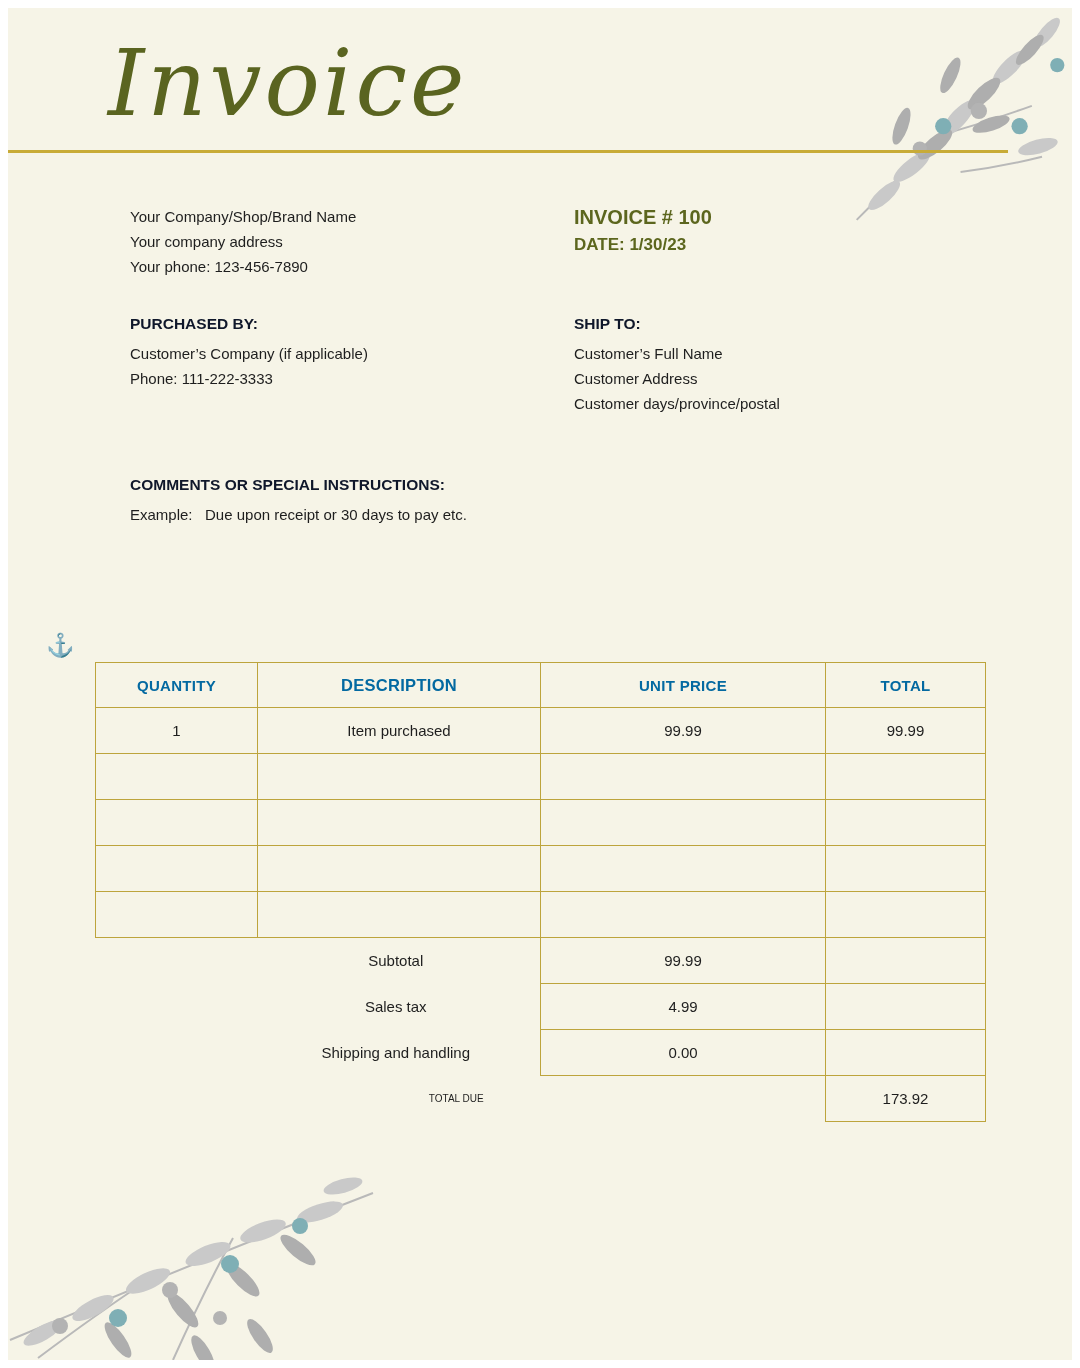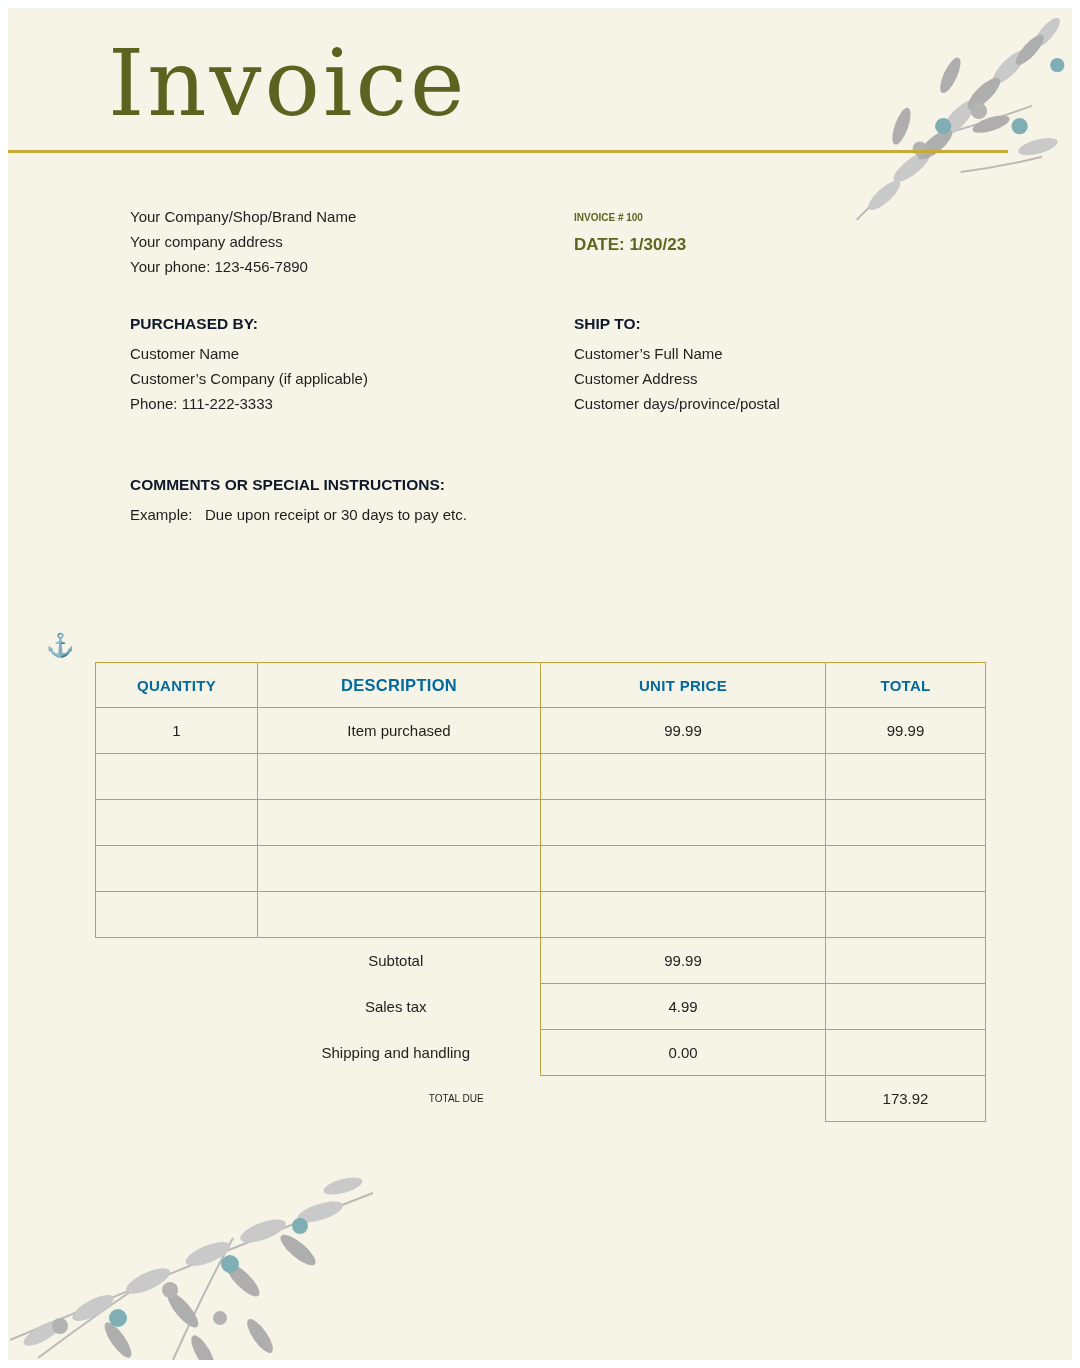--- a/index.html
+++ b/index.html
@@ -18,38 +18,39 @@
     background: #f6f4e7;
     overflow: hidden;
   }
 
   
   .title {
     position: absolute;
     left: 100px; top: 22px;
     margin: 0;
     font-family: "DejaVu Serif", serif;
+    font-style: italic;
     font-weight: normal;
     font-size: 92px;
     letter-spacing: 3px;
     color: #5a6420;
   }
   .gold-rule {
     position: absolute;
     left: 0; top: 142px;
     width: 1000px; height: 3px;
     background: #c8ab37;
   }
 
   
   .block { position: absolute; font-size: 15px; line-height: 25px; margin-left: 12px; }
   .company-block { left: 110px; top: 196px; }
   .meta-block { left: 554px; top: 196px; line-height: 27px; }
   .olive { color: #5c661e; font-weight: bold; }
-  .meta-number { font-size: 10px; }
+  .meta-number { font-size: 20px; }
   .meta-date { font-size: 17px; }
   .section-heading {
     color: #0f172a; font-weight: bold;
     font-size: 15.5px; margin: 0 0 5px 0;
   }
   .purchased-block { left: 110px; top: 303px; }
   .shipto-block { left: 554px; top: 303px; }
   .comments-block { left: 110px; top: 464px; }
   .comments-text { white-space: pre-wrap; }
 
@@ -157,21 +158,20 @@
     <div>Your phone: 123-456-7890</div>
   </div>
 
   <div class="block meta-block">
     <div class="olive meta-number">INVOICE # 100</div>
     <div class="olive meta-date">DATE: 1/30/23</div>
   </div>
 
   <div class="block purchased-block">
     <div class="section-heading">PURCHASED BY:</div>
-    <div>Customer Name</div>
     <div>Customer’s Company (if applicable)</div>
     <div>Phone: 111-222-3333</div>
   </div>
 
   <div class="block shipto-block">
     <div class="section-heading">SHIP TO:</div>
     <div>Customer’s Full Name</div>
     <div>Customer Address</div>
     <div>Customer days/province/postal</div>
   </div>

